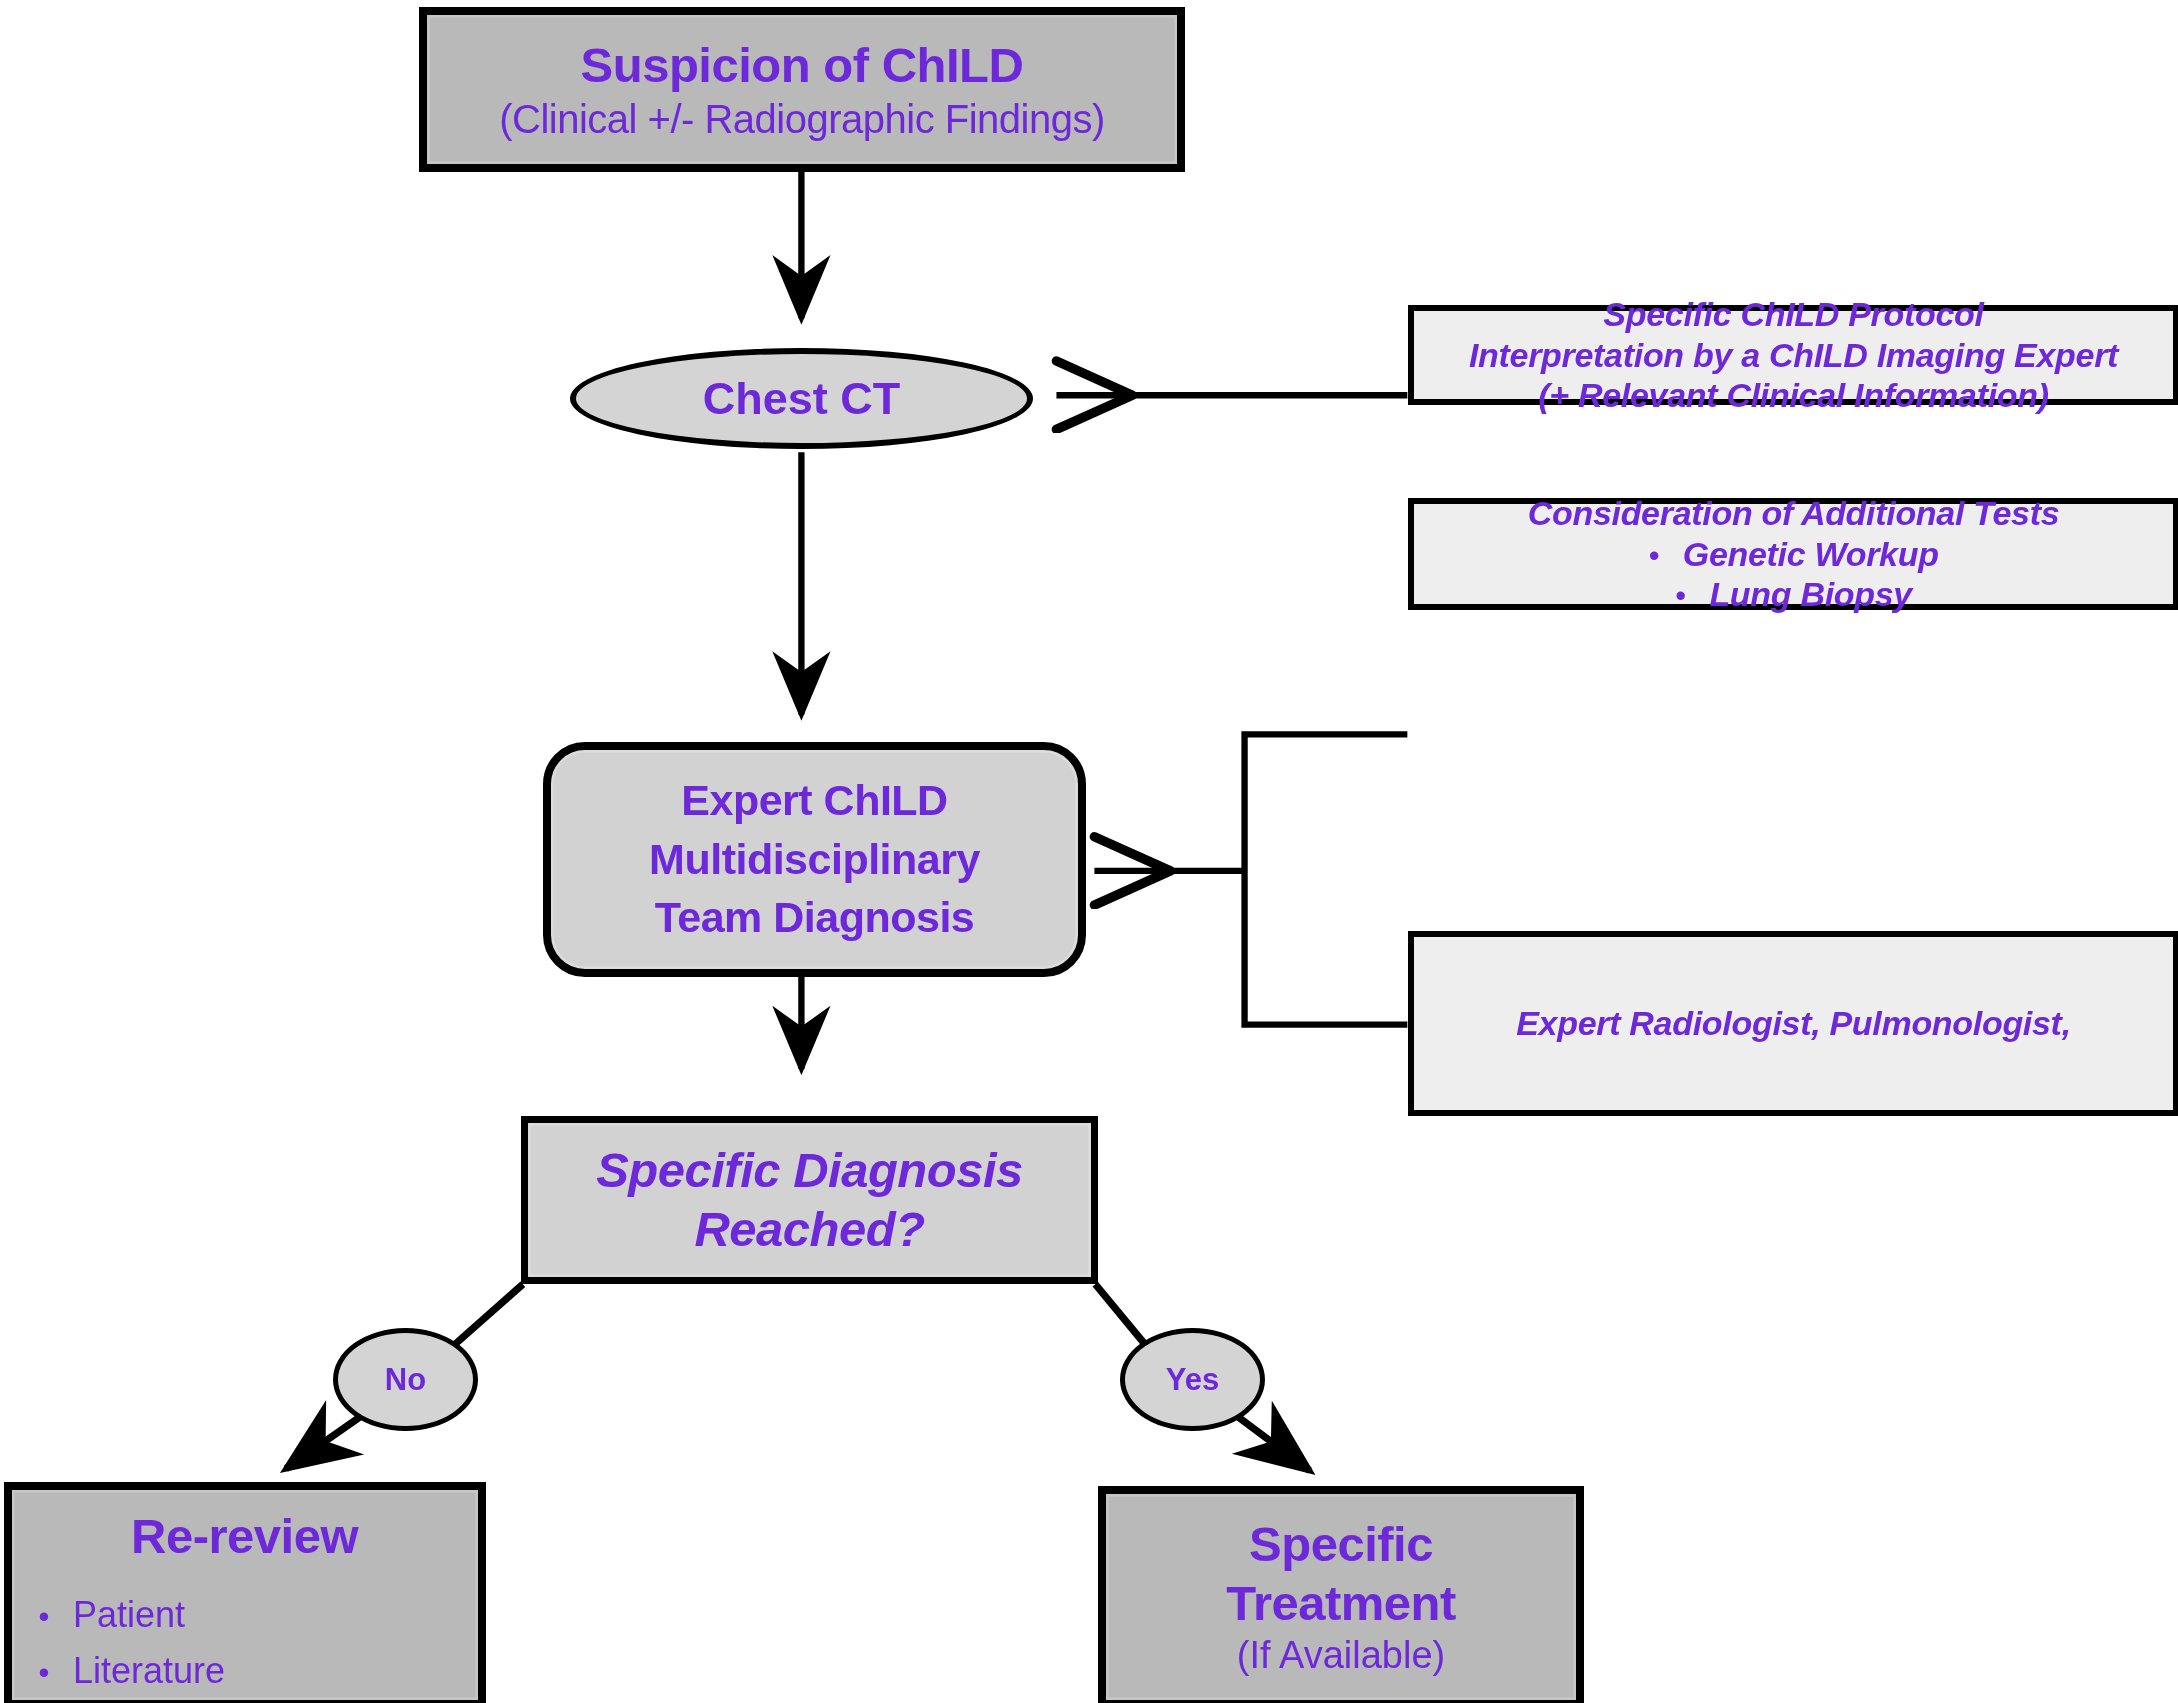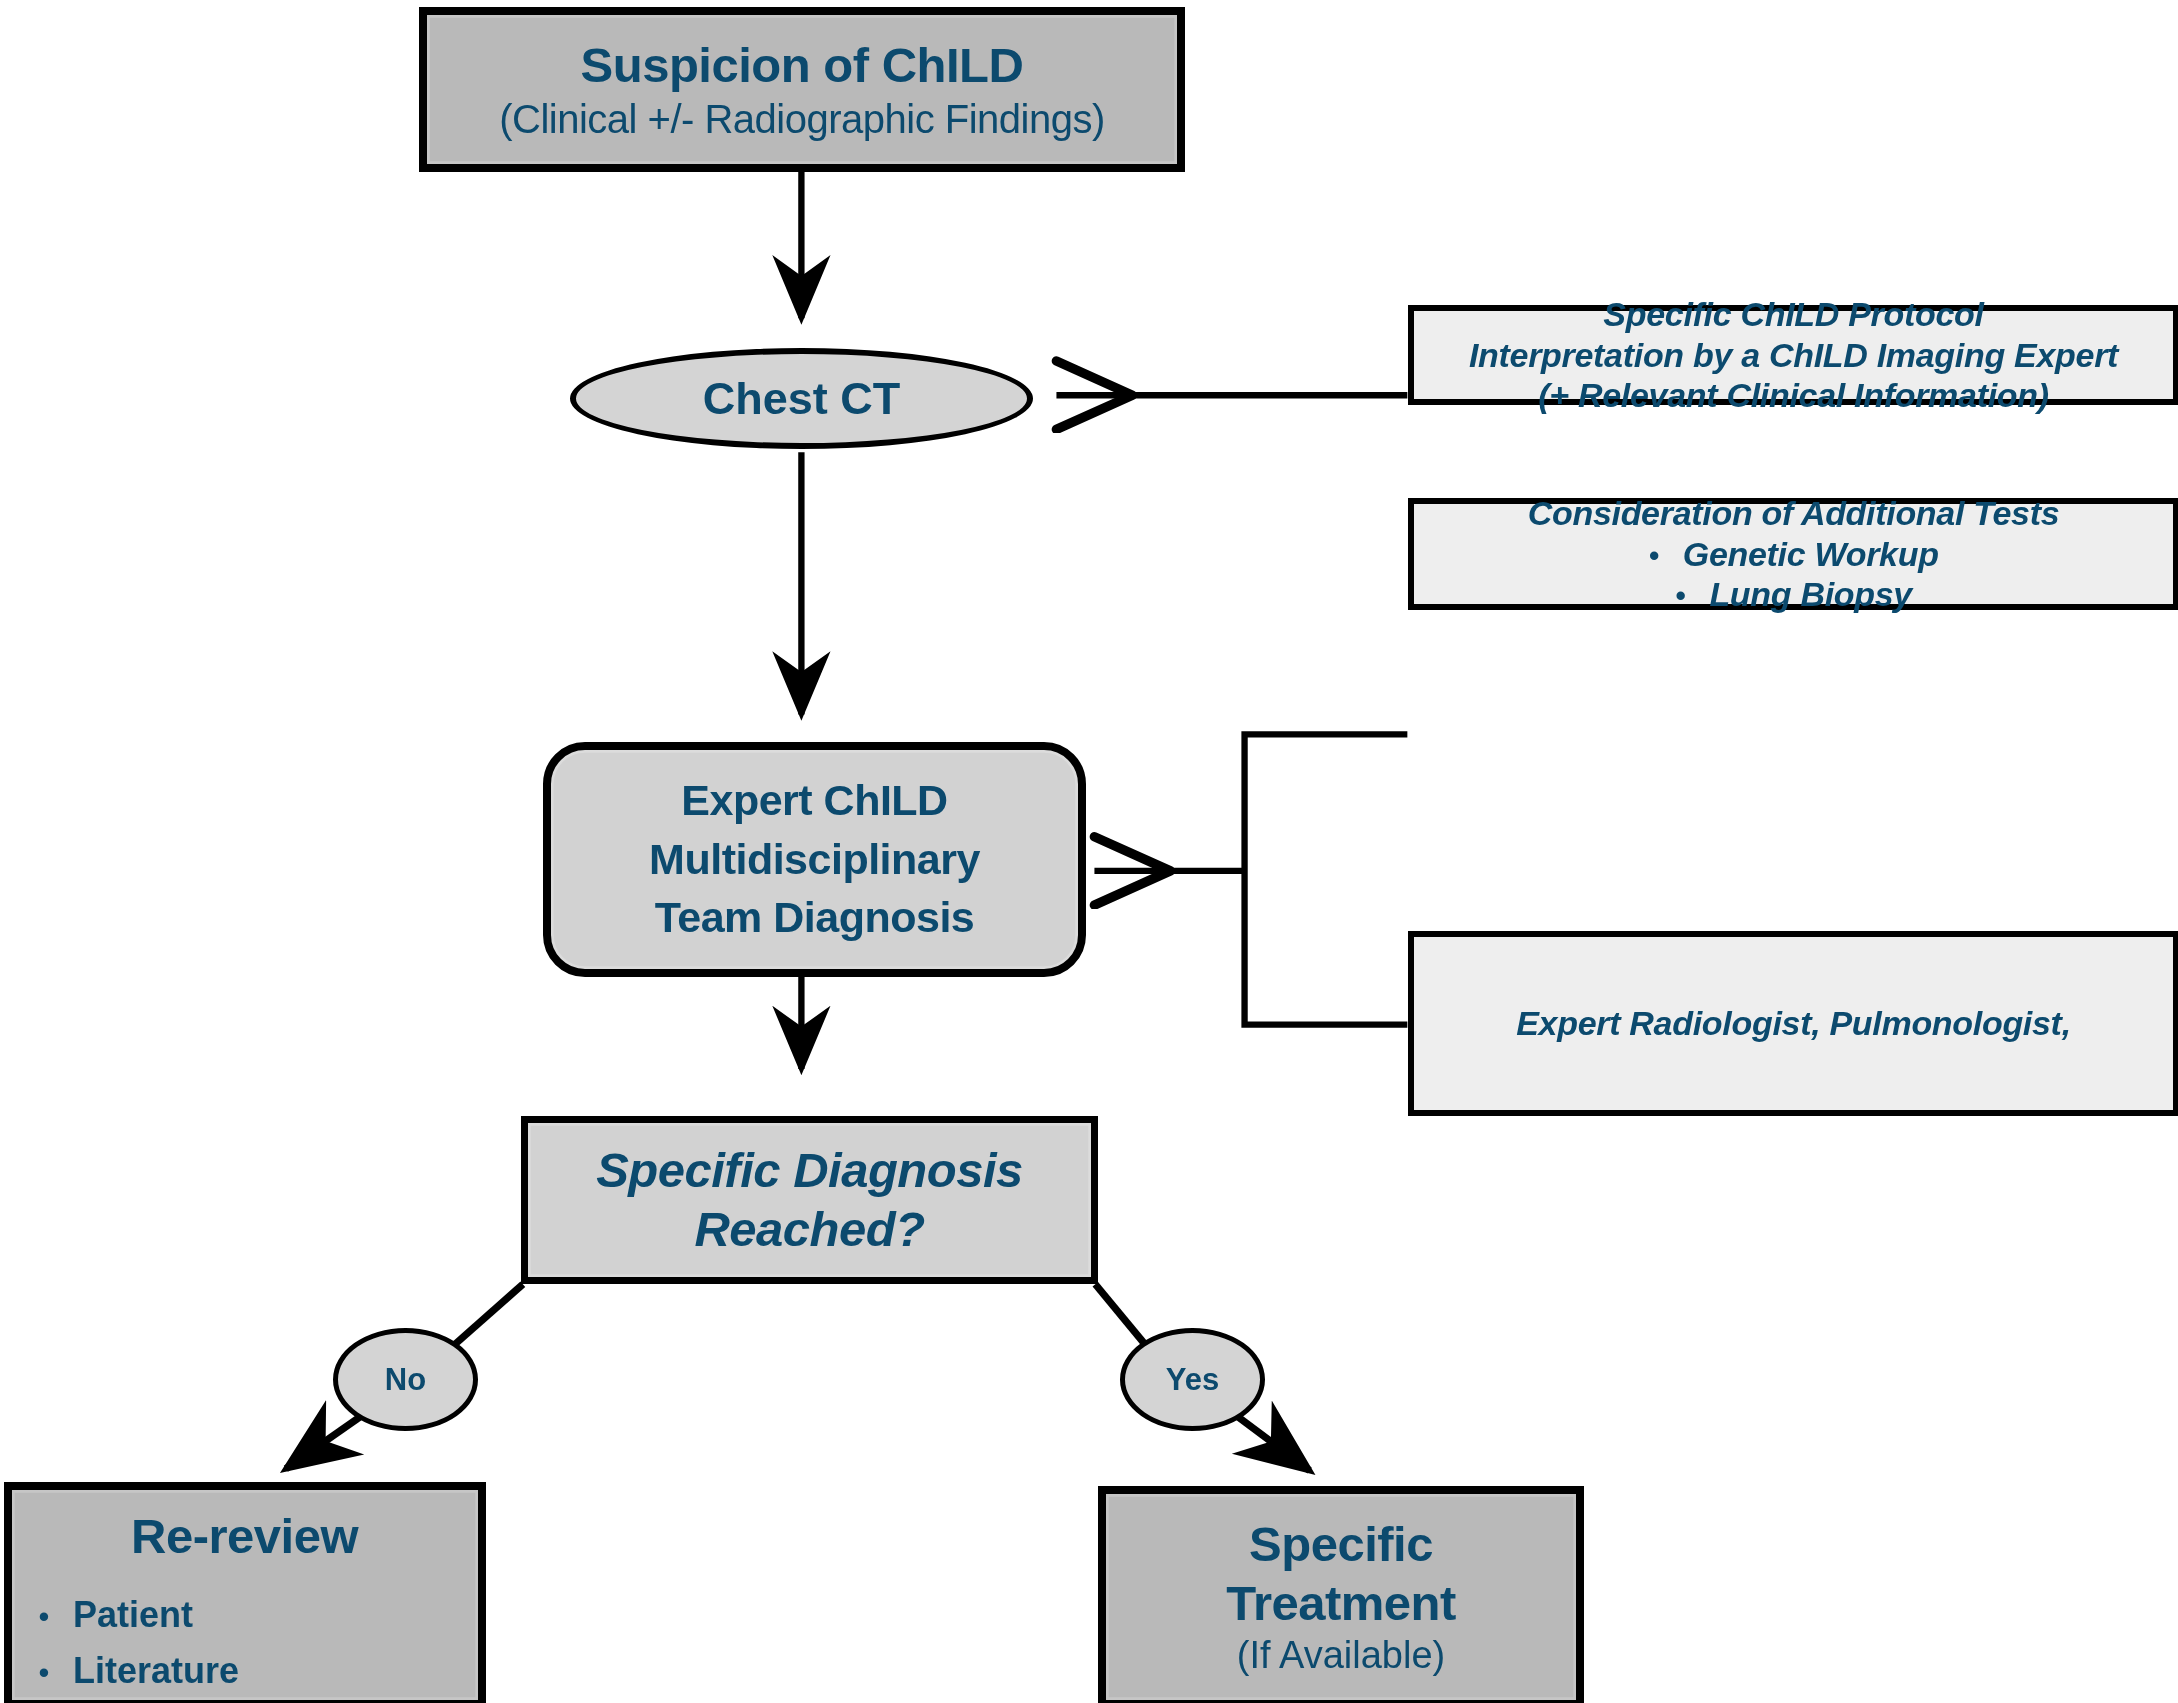--- a/index.html
+++ b/index.html
@@ -26,21 +26,21 @@
     pointer-events: none;
   }
   .node {
     position: absolute;
     box-sizing: border-box;
     display: flex;
     flex-direction: column;
     align-items: center;
     justify-content: center;
     text-align: center;
-    color: #0c4a6e;
+    color: #6d28d9;
     line-height: 1.2;
   }
   
   .box-dark {
     background: #b9b9b9;
     border: 8.1px solid #000000;
     box-shadow: inset 0 0 0 2.7px #c6c6c6;
   }
   .box-mid {
     background: #d2d2d2;
@@ -101,21 +101,21 @@
   .t-yn {
     font-weight: bold;
     font-size: 31px;
   }
   .t-bottom-title {
     font-weight: bold;
     font-size: 49px;
     letter-spacing: -0.5px;
   }
   .t-bottom-item {
-    font-weight: bold;
+    font-weight: normal;
     font-size: 36px;
   }
   .t-bottom-sub {
     font-weight: normal;
     font-size: 38px;
   }
   .bullet-row {
     display: flex;
     align-items: baseline;
     gap: 23.5px;

